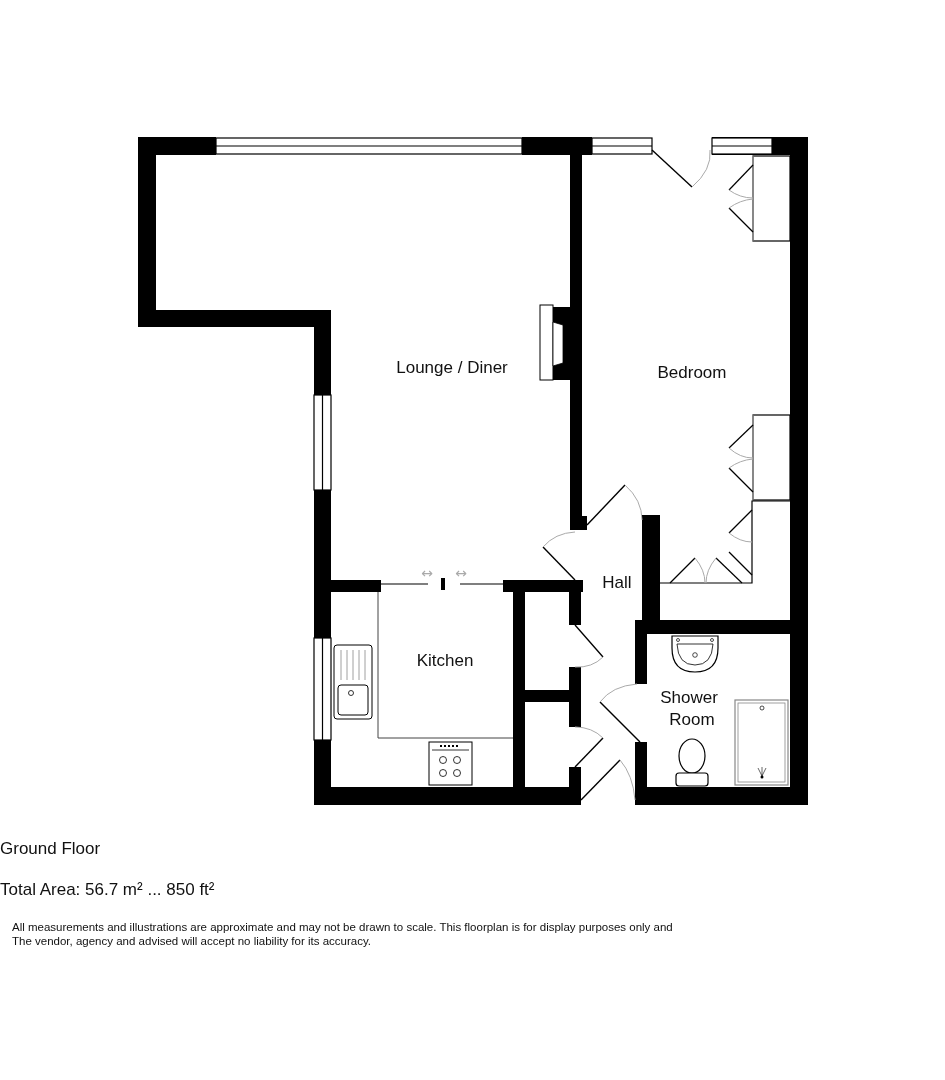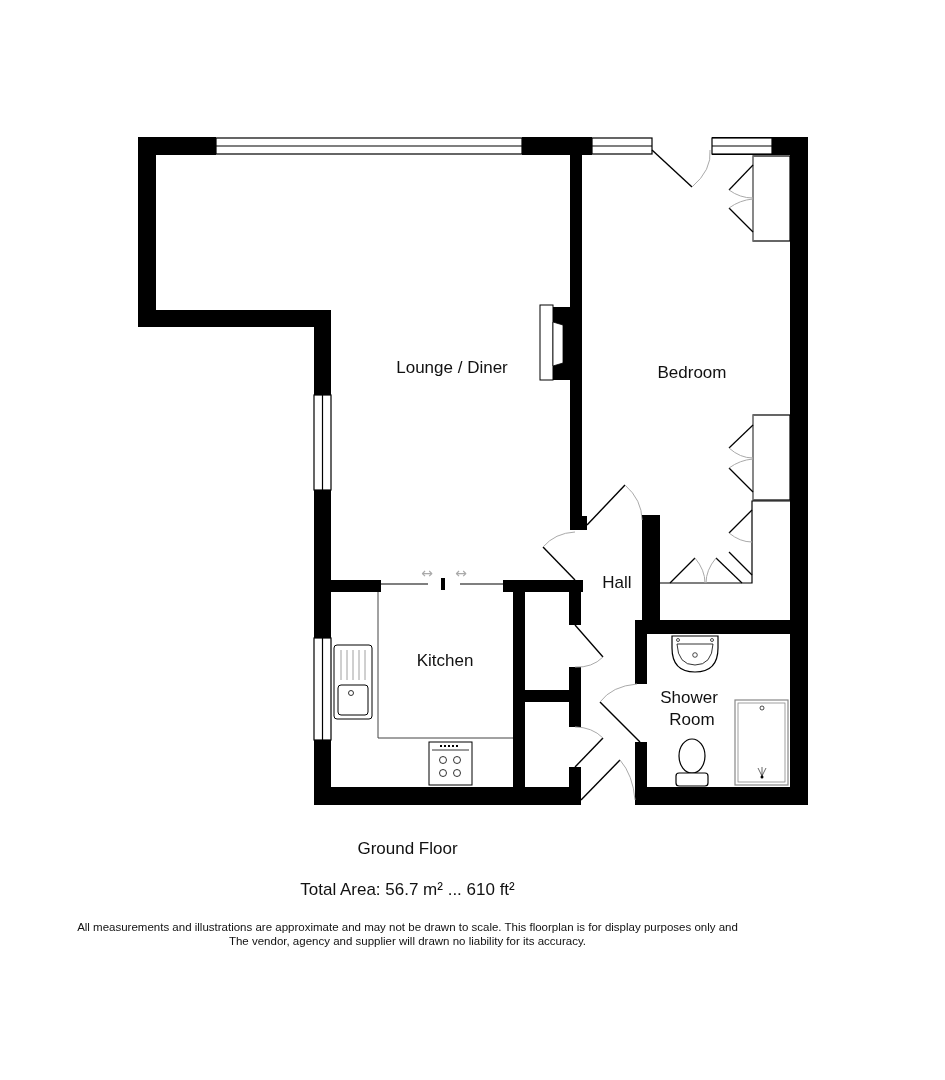--- a/index.html
+++ b/index.html
@@ -1,24 +1,24 @@
 <!DOCTYPE html>
 <html><head>
   <meta charset="utf-8">
   <style>
     html, body { margin: 0; padding: 0; background: #ffffff; }
     body { width: 945px; height: 1080px; position: relative; overflow: hidden;
            font-family: "Liberation Sans", "DejaVu Sans", sans-serif; color: #111; }
     #plan { position: absolute; left: 0; top: 0; }
     .room-label { font-family: "Liberation Sans", "DejaVu Sans", sans-serif; font-size: 17px; fill: #111; }
-    .caption { position: absolute; left: 0; width: 815px; text-align: center; }
+    .caption { position: absolute; left: 0; width: 815px; text-align: left; }
     .floor-title { top: 839px; font-size: 17px; }
     .total-area { top: 880px; font-size: 17px; }
     .disclaimer { top: 920px; font-size: 11.5px; line-height: 14px; }
-    .disclaimer div { white-space: nowrap; }
+    .disclaimer div { white-space: nowrap; padding-left: 12px; }
   </style>
 </head>
 <body>
 
 <svg id="plan" width="945" height="830" viewBox="0 0 945 830" xmlns="http://www.w3.org/2000/svg">
 
   <g fill="#000">
 
     <rect x="138" y="137" width="78" height="18"></rect>
     <rect x="522" y="137" width="70" height="18"></rect>
@@ -186,17 +186,17 @@
 
   <text class="room-label" x="452" y="373" text-anchor="middle">Lounge / Diner</text>
   <text class="room-label" x="692" y="378" text-anchor="middle">Bedroom</text>
   <text class="room-label" x="617" y="588" text-anchor="middle">Hall</text>
   <text class="room-label" x="445" y="666" text-anchor="middle">Kitchen</text>
   <text class="room-label" x="689" y="703" text-anchor="middle">Shower</text>
   <text class="room-label" x="692" y="725" text-anchor="middle">Room</text>
 </svg>
 
 <div class="caption floor-title">Ground Floor</div>
-<div class="caption total-area">Total Area: 56.7 m² ... 610 ft²</div>
+<div class="caption total-area">Total Area: 56.7 m² ... 850 ft²</div>
 <div class="caption disclaimer">
   <div>All measurements and illustrations are approximate and may not be drawn to scale. This floorplan is for display purposes only and</div>
-  <div>The vendor, agency and supplier will drawn no liability for its accuracy.</div>
+  <div>The vendor, agency and advised will accept no liability for its accuracy.</div>
 </div>
 
 </body></html>

